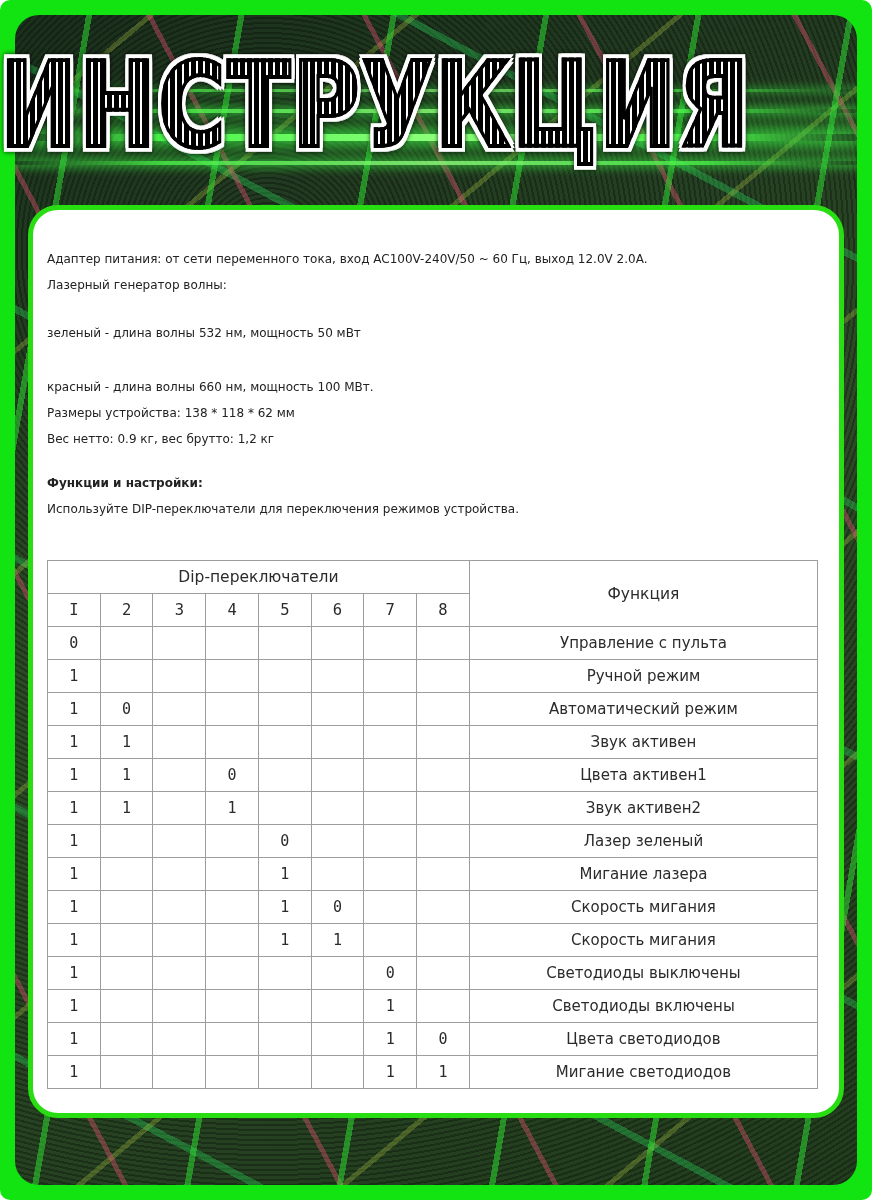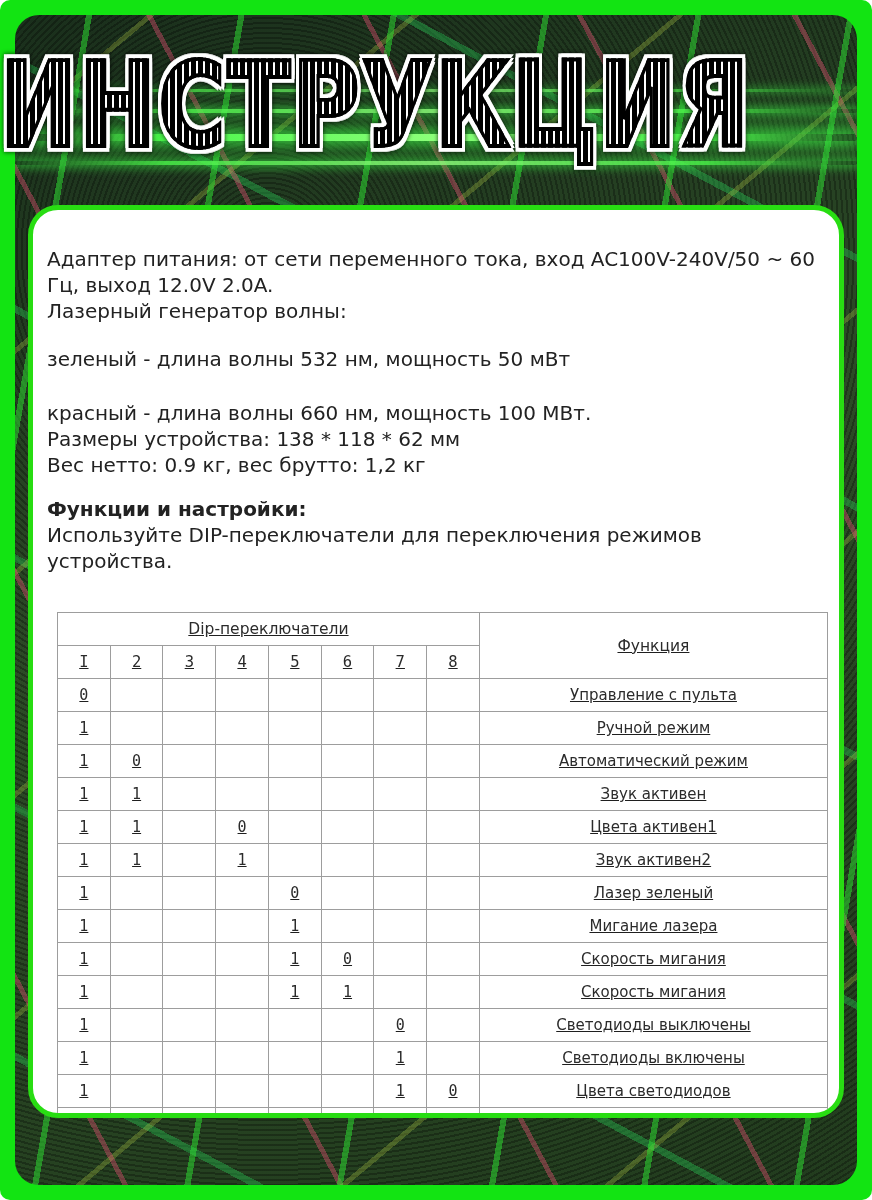--- a/index.html
+++ b/index.html
@@ -53,29 +53,29 @@
   }
 
   .card {
     position:absolute; left:28px; right:28px; top:205px; height:913px;
     background:#ffffff; border:5px solid #28dd12; border-radius:30px;
     z-index:3; overflow:hidden;
     padding:36px 8px 20px 8px;
     color:#1f1f1f;
   }
 
-  .line { font-size:20px; line-height:26px; padding:0 6px; color:#222; }
+  .line { font-size:12px; line-height:26px; padding:0 6px; color:#222; }
   .gap-sm { margin-top:18px; }
   .gap-md { margin-top:22px; }
   .gap-lg { margin-top:28px; }
   .bold  { font-weight:bold; }
 
   table.dip {
-    width:97.6%; margin-top:38px; margin-left:16px;
-    border-collapse:collapse; table-layout:fixed;text-decoration:underline;
+    width:97.6%; margin-top:38px; margin-left:6px;
+    border-collapse:collapse; table-layout:fixed;
   }
   table.dip th, table.dip td {
     border:1px solid #9d9d9d; text-align:center; vertical-align:middle;
     font-weight:normal; color:#2b2b2b; overflow:hidden;
   }
   table.dip th { font-size:15.5px; height:33px; }
   table.dip td { font-size:15px;  height:33px; }
   td.dipcell, th.dipcol { font-family:"DejaVu Sans Mono","DejaVu Sans",monospace; }
   th.subcol { height:35px; }
 </style>

